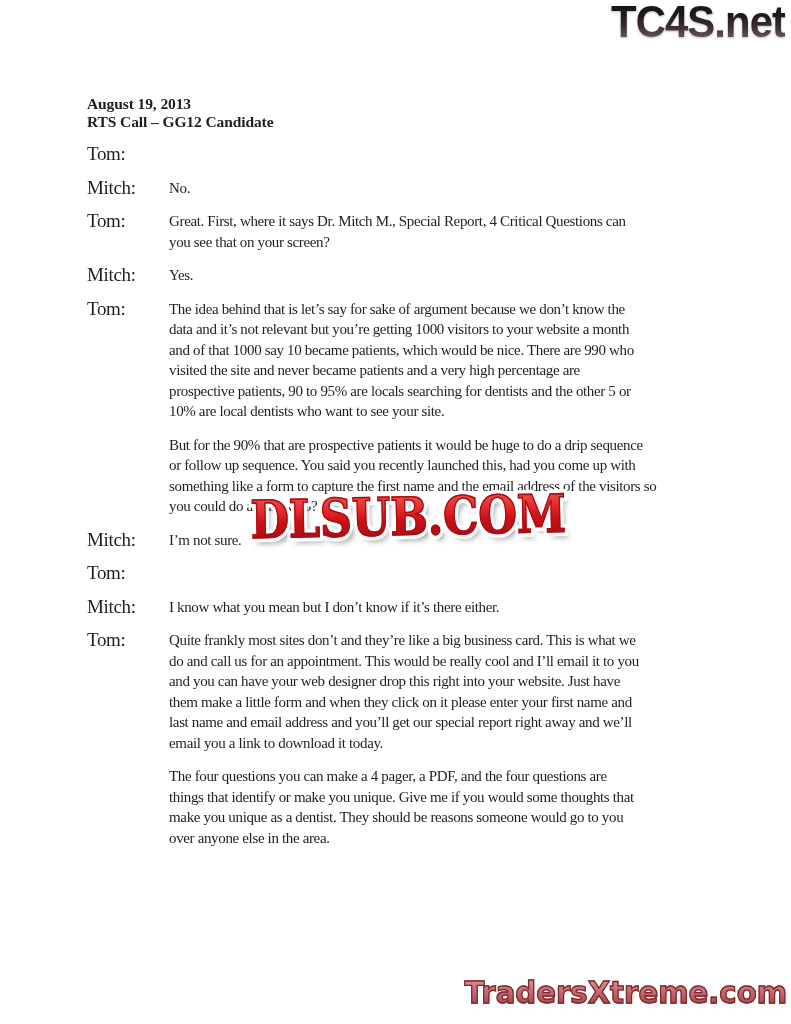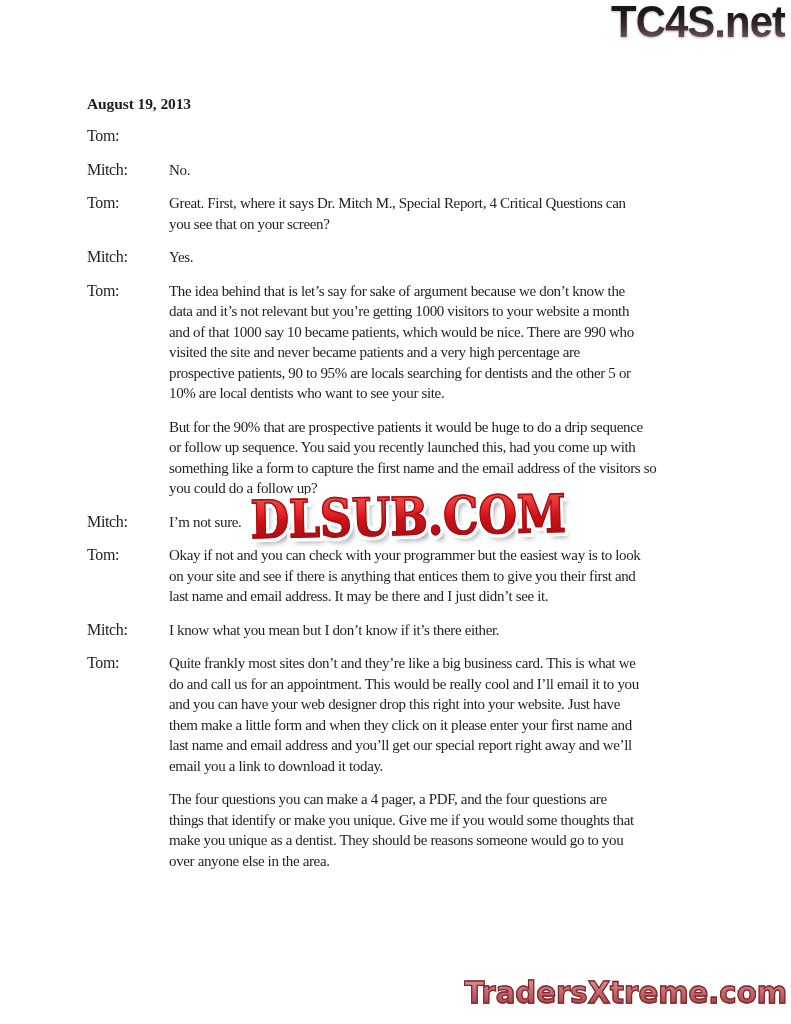--- a/index.html
+++ b/index.html
@@ -46,21 +46,21 @@
     font-weight: bold;
     font-size: 15.5px;
     line-height: 18px;
     letter-spacing: -0.1px;
     margin-bottom: 13px;
   }
   .row { display: flex; margin-bottom: 13px; }
   .row .speaker {
     flex: 0 0 82px;
     width: 82px;
-    font-size: 16px;
+    font-size: 19px;
     line-height: 20.5px;
     letter-spacing: -0.35px;
   }
   .row .text {
     font-size: 15px;
     line-height: 20.5px;
     letter-spacing: -0.35px;
     white-space: pre;
   }
 
@@ -122,20 +122,21 @@
 
 <div class="page">
 
   <div class="logo">
     <span class="logo-text">TC4S.net</span>
   </div>
 
   <div class="content">
     <div class="doc-header">
       <div>August 19, 2013</div>
+      <div>RTS Call – GG12 Candidate</div>
     </div>
     <div id="transcript">
         <div class="row">
           <div class="speaker">Tom:</div>
         </div>
         <div class="row">
           <div class="speaker">Mitch:</div>
           <div class="text">No.</div>
         </div>
         <div class="row">
@@ -162,23 +163,20 @@
 or follow up sequence. You said you recently launched this, had you come up with
 something like a form to capture the first name and the email address of the visitors so
 you could do a follow up?</div>
         </div>
         <div class="row">
           <div class="speaker">Mitch:</div>
           <div class="text">I’m not sure.</div>
         </div>
         <div class="row">
           <div class="speaker">Tom:</div>
-          <div class="text">Okay if not and you can check with your programmer but the easiest way is to look
-on your site and see if there is anything that entices them to give you their first and
-last name and email address. It may be there and I just didn’t see it.</div>
         </div>
         <div class="row">
           <div class="speaker">Mitch:</div>
           <div class="text">I know what you mean but I don’t know if it’s there either.</div>
         </div>
         <div class="row">
           <div class="speaker">Tom:</div>
           <div class="text">Quite frankly most sites don’t and they’re like a big business card. This is what we
 do and call us for an appointment. This would be really cool and I’ll email it to you
 and you can have your web designer drop this right into your website. Just have

